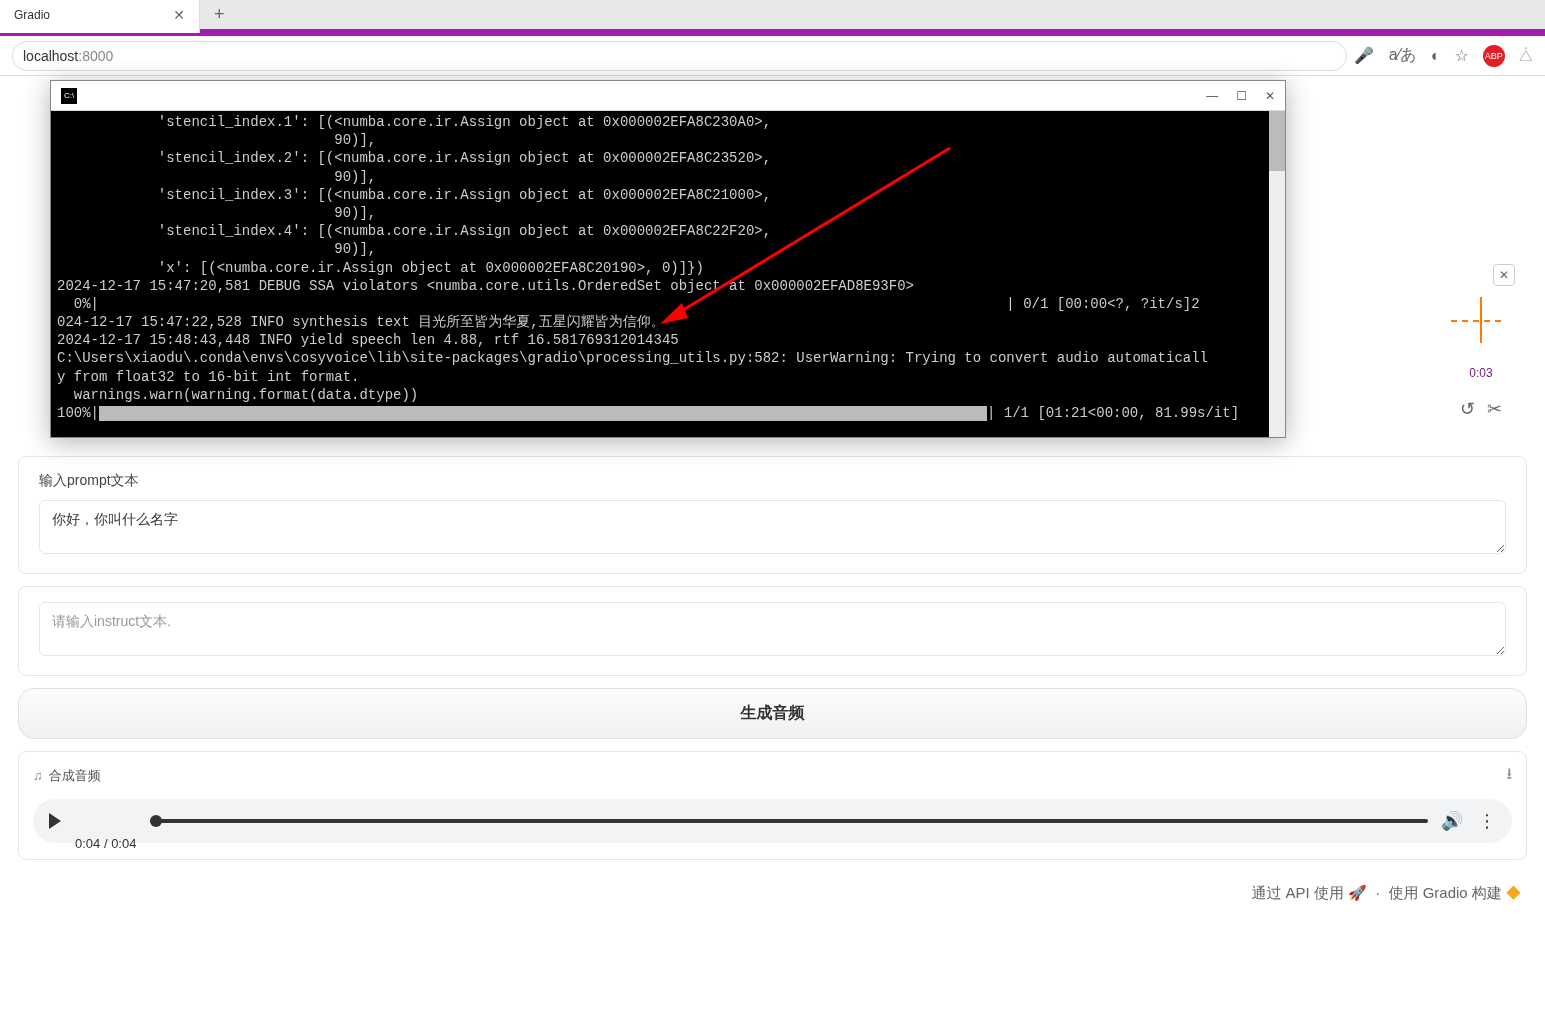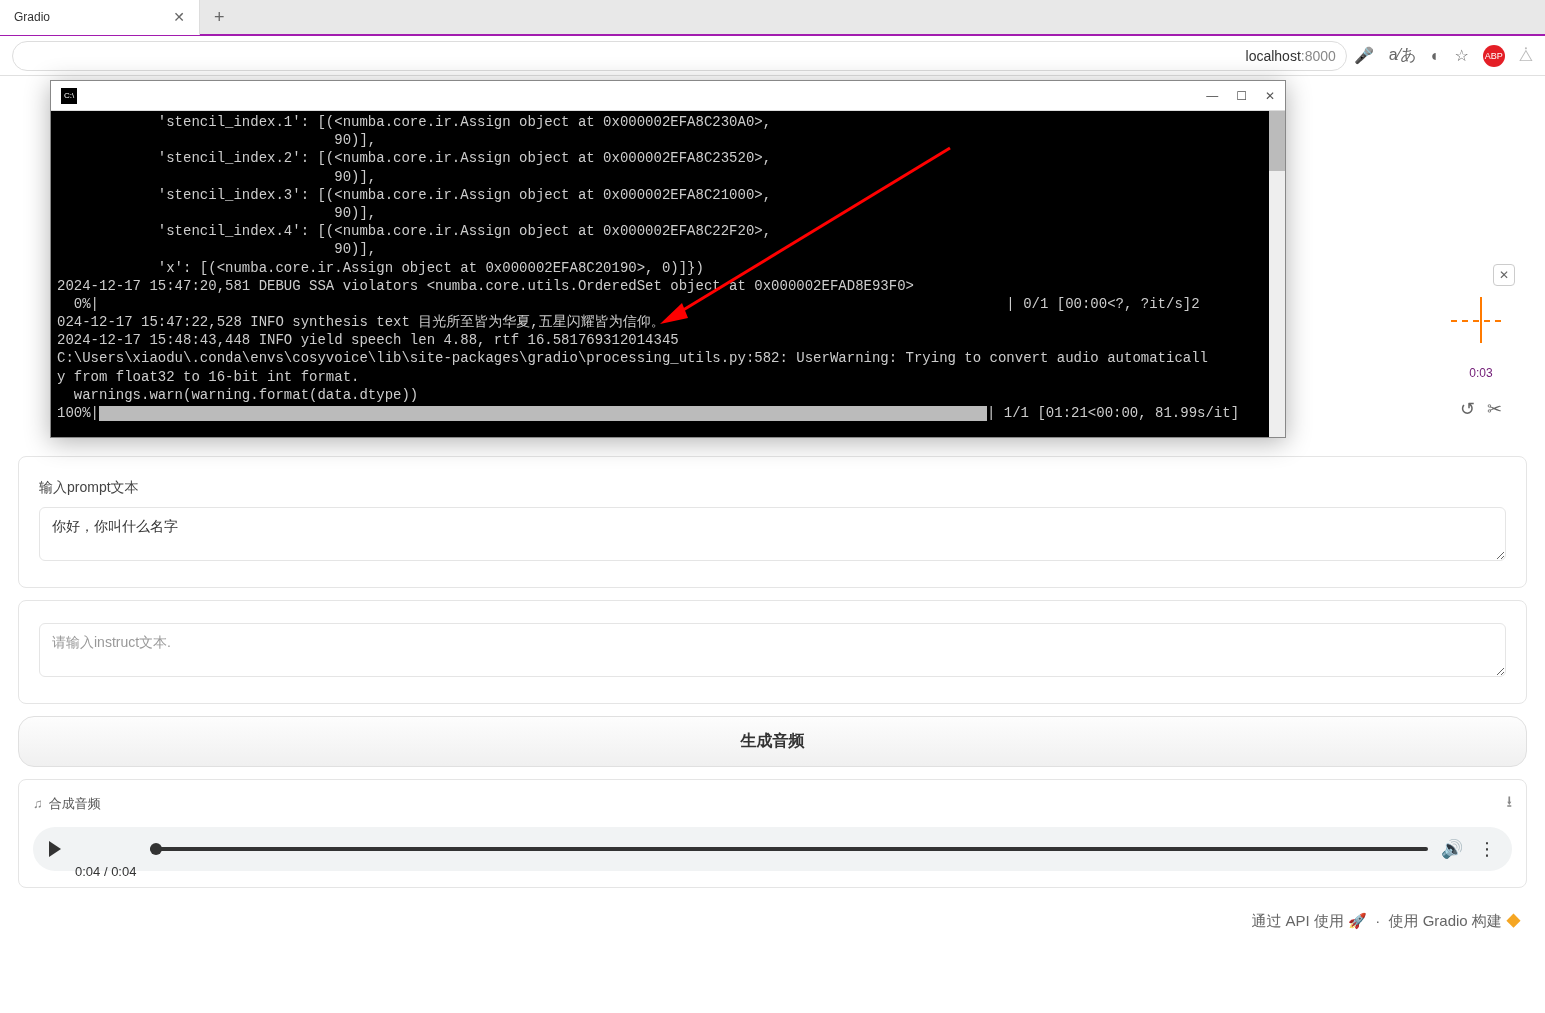--- a/index.html
+++ b/index.html
@@ -1,34 +1,34 @@
 <!DOCTYPE html>
 <html><head>
 <meta charset="utf-8">
 <style>
 * { box-sizing: border-box; margin: 0; padding: 0; }
 body { font-family: -apple-system, BlinkMacSystemFont, "Segoe UI", Arial, sans-serif; background: #fff; width: 1545px; height: 1013px; overflow: hidden; position: relative; }
 
 
-.browser-tabs { height: 36px; background: #e8e8e8; display: flex; align-items: center; border-bottom: 2px solid #a21caf; }
+.browser-tabs { height: 36px; background: #e8e8e8; display: flex; align-items: center; border-bottom: 7px solid #a21caf; }
 .tab { display: flex; align-items: center; padding: 0 14px; height: 36px; background: #fff; border-right: 1px solid #ddd; font-size: 12px; color: #333; gap: 10px; width: 200px; }
 .tab-close { color: #666; font-size: 14px; cursor: pointer; margin-left: auto; }
 .new-tab { padding: 0 14px; color: #666; font-size: 18px; cursor: pointer; }
 
 .addr-bar { height: 40px; display: flex; align-items: center; padding: 4px 12px; gap: 8px; border-bottom: 1px solid #e0e0e0; }
-.url-area { flex: 1; font-size: 14px; color: #333; padding: 6px 10px; border: 1px solid #ddd; border-radius: 20px; background: #fff; text-align: right; }
+.url-area { flex: 1; font-size: 14px; color: #333; padding: 6px 10px; border: 1px solid #ddd; border-radius: 20px; background: #fff; }
 .url-area .tld { color: #888; }
 .addr-icons { display: flex; gap: 14px; align-items: center; color: #666; font-size: 16px; }
 .addr-icons .abp { background: #e41e26; color: #fff; font-weight: normal; font-size: 9px; padding: 3px 4px; border-radius: 50%; width: 22px; height: 22px; display: flex; align-items: center; justify-content: center; }
 .addr-icons span { cursor: pointer; }
 
 
 .page { padding: 0 18px; position: relative; }
 
-.card { border: 1px solid #e5e5e5; border-radius: 8px; margin-bottom: 12px; padding: 22px 20px; background: #fff; }
+.card { border: 1px solid #e5e5e5; border-radius: 8px; margin-bottom: 12px; padding: 15px 20px; background: #fff; }
 .card-label { font-size: 14px; color: #444; margin-bottom: 10px; }
 .textarea { width: 100%; border: 1px solid #e5e5e5; border-radius: 6px; padding: 10px 12px; font-size: 14px; font-family: inherit; resize: vertical; min-height: 42px; color: #333; }
 .textarea::placeholder { color: #999; }
 
 .gen-btn { width: 100%; padding: 14px; background: linear-gradient(#fdfdfd,#f0f0f0); border: 1px solid #e0e0e0; border-radius: 16px; font-size: 16px; font-weight: 600; color: #333; cursor: pointer; margin-bottom: 12px; }
 
 .audio-card { border: 1px solid #e5e5e5; border-radius: 8px; padding: 10px 14px 16px; margin-bottom: 18px; }
 .audio-header { display: flex; align-items: center; font-size: 13px; color: #555; margin-bottom: 10px; }
 .audio-header .dl { margin-left: auto; color: #888; cursor: pointer; font-size: 16px; }
 .audio-player { background: #f1f3f4; border-radius: 30px; height: 44px; display: flex; align-items: center; padding: 0 16px; gap: 14px; }

